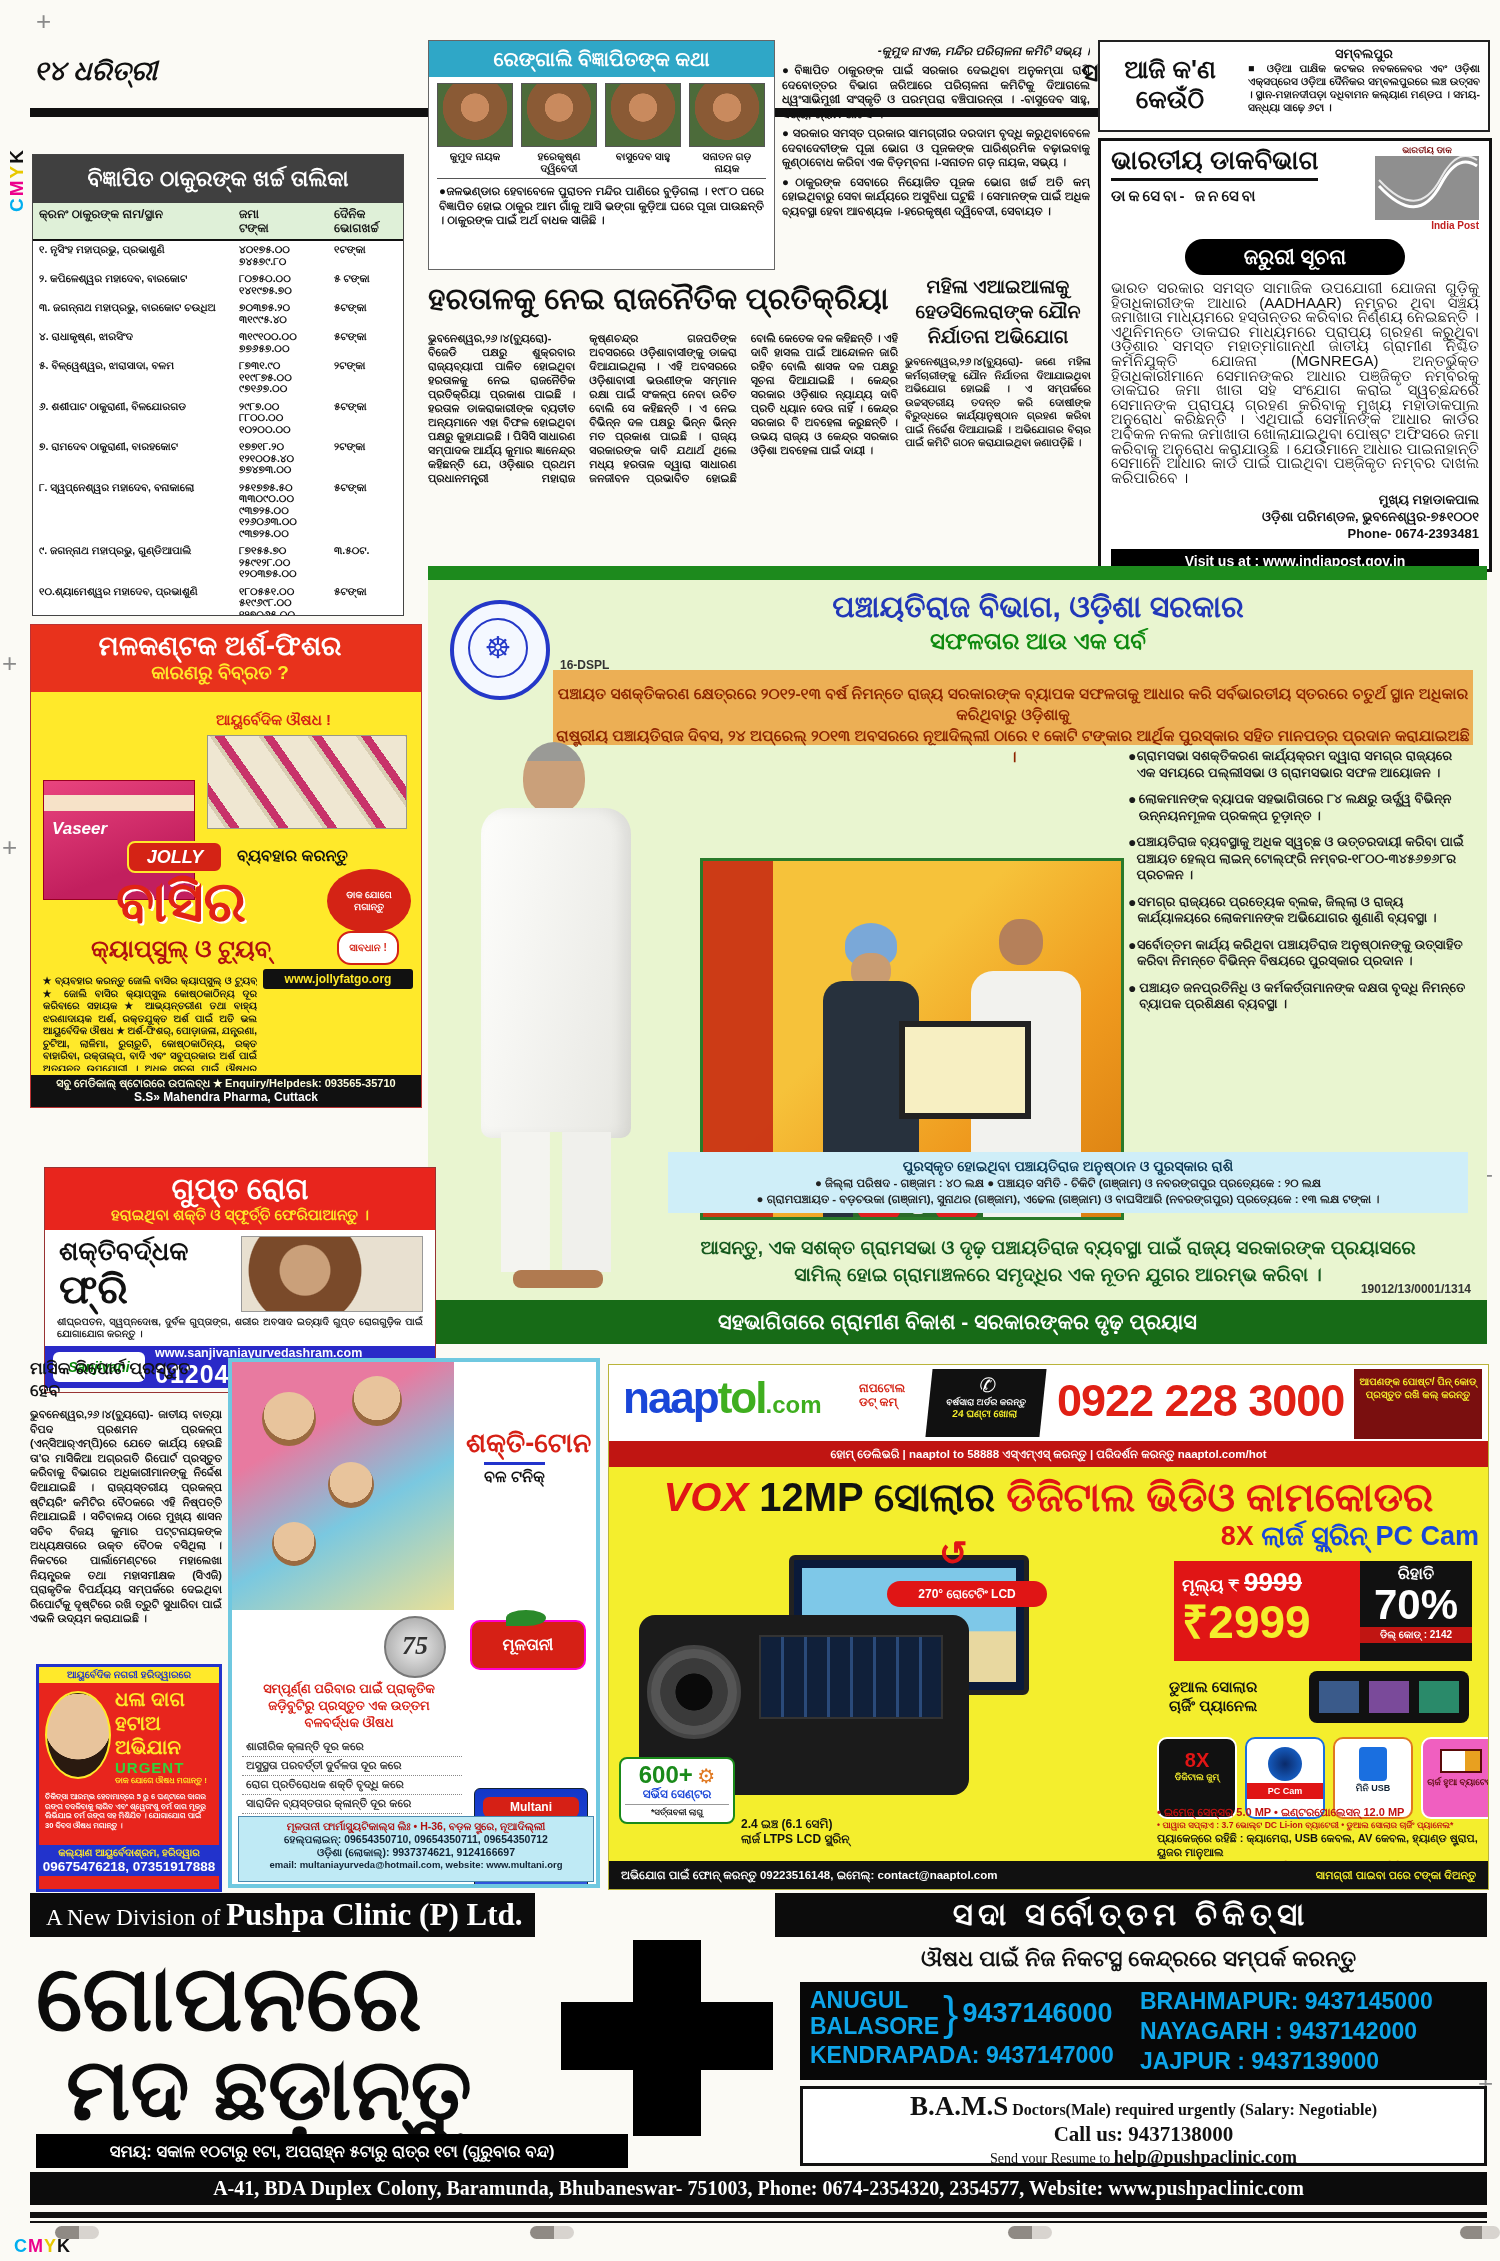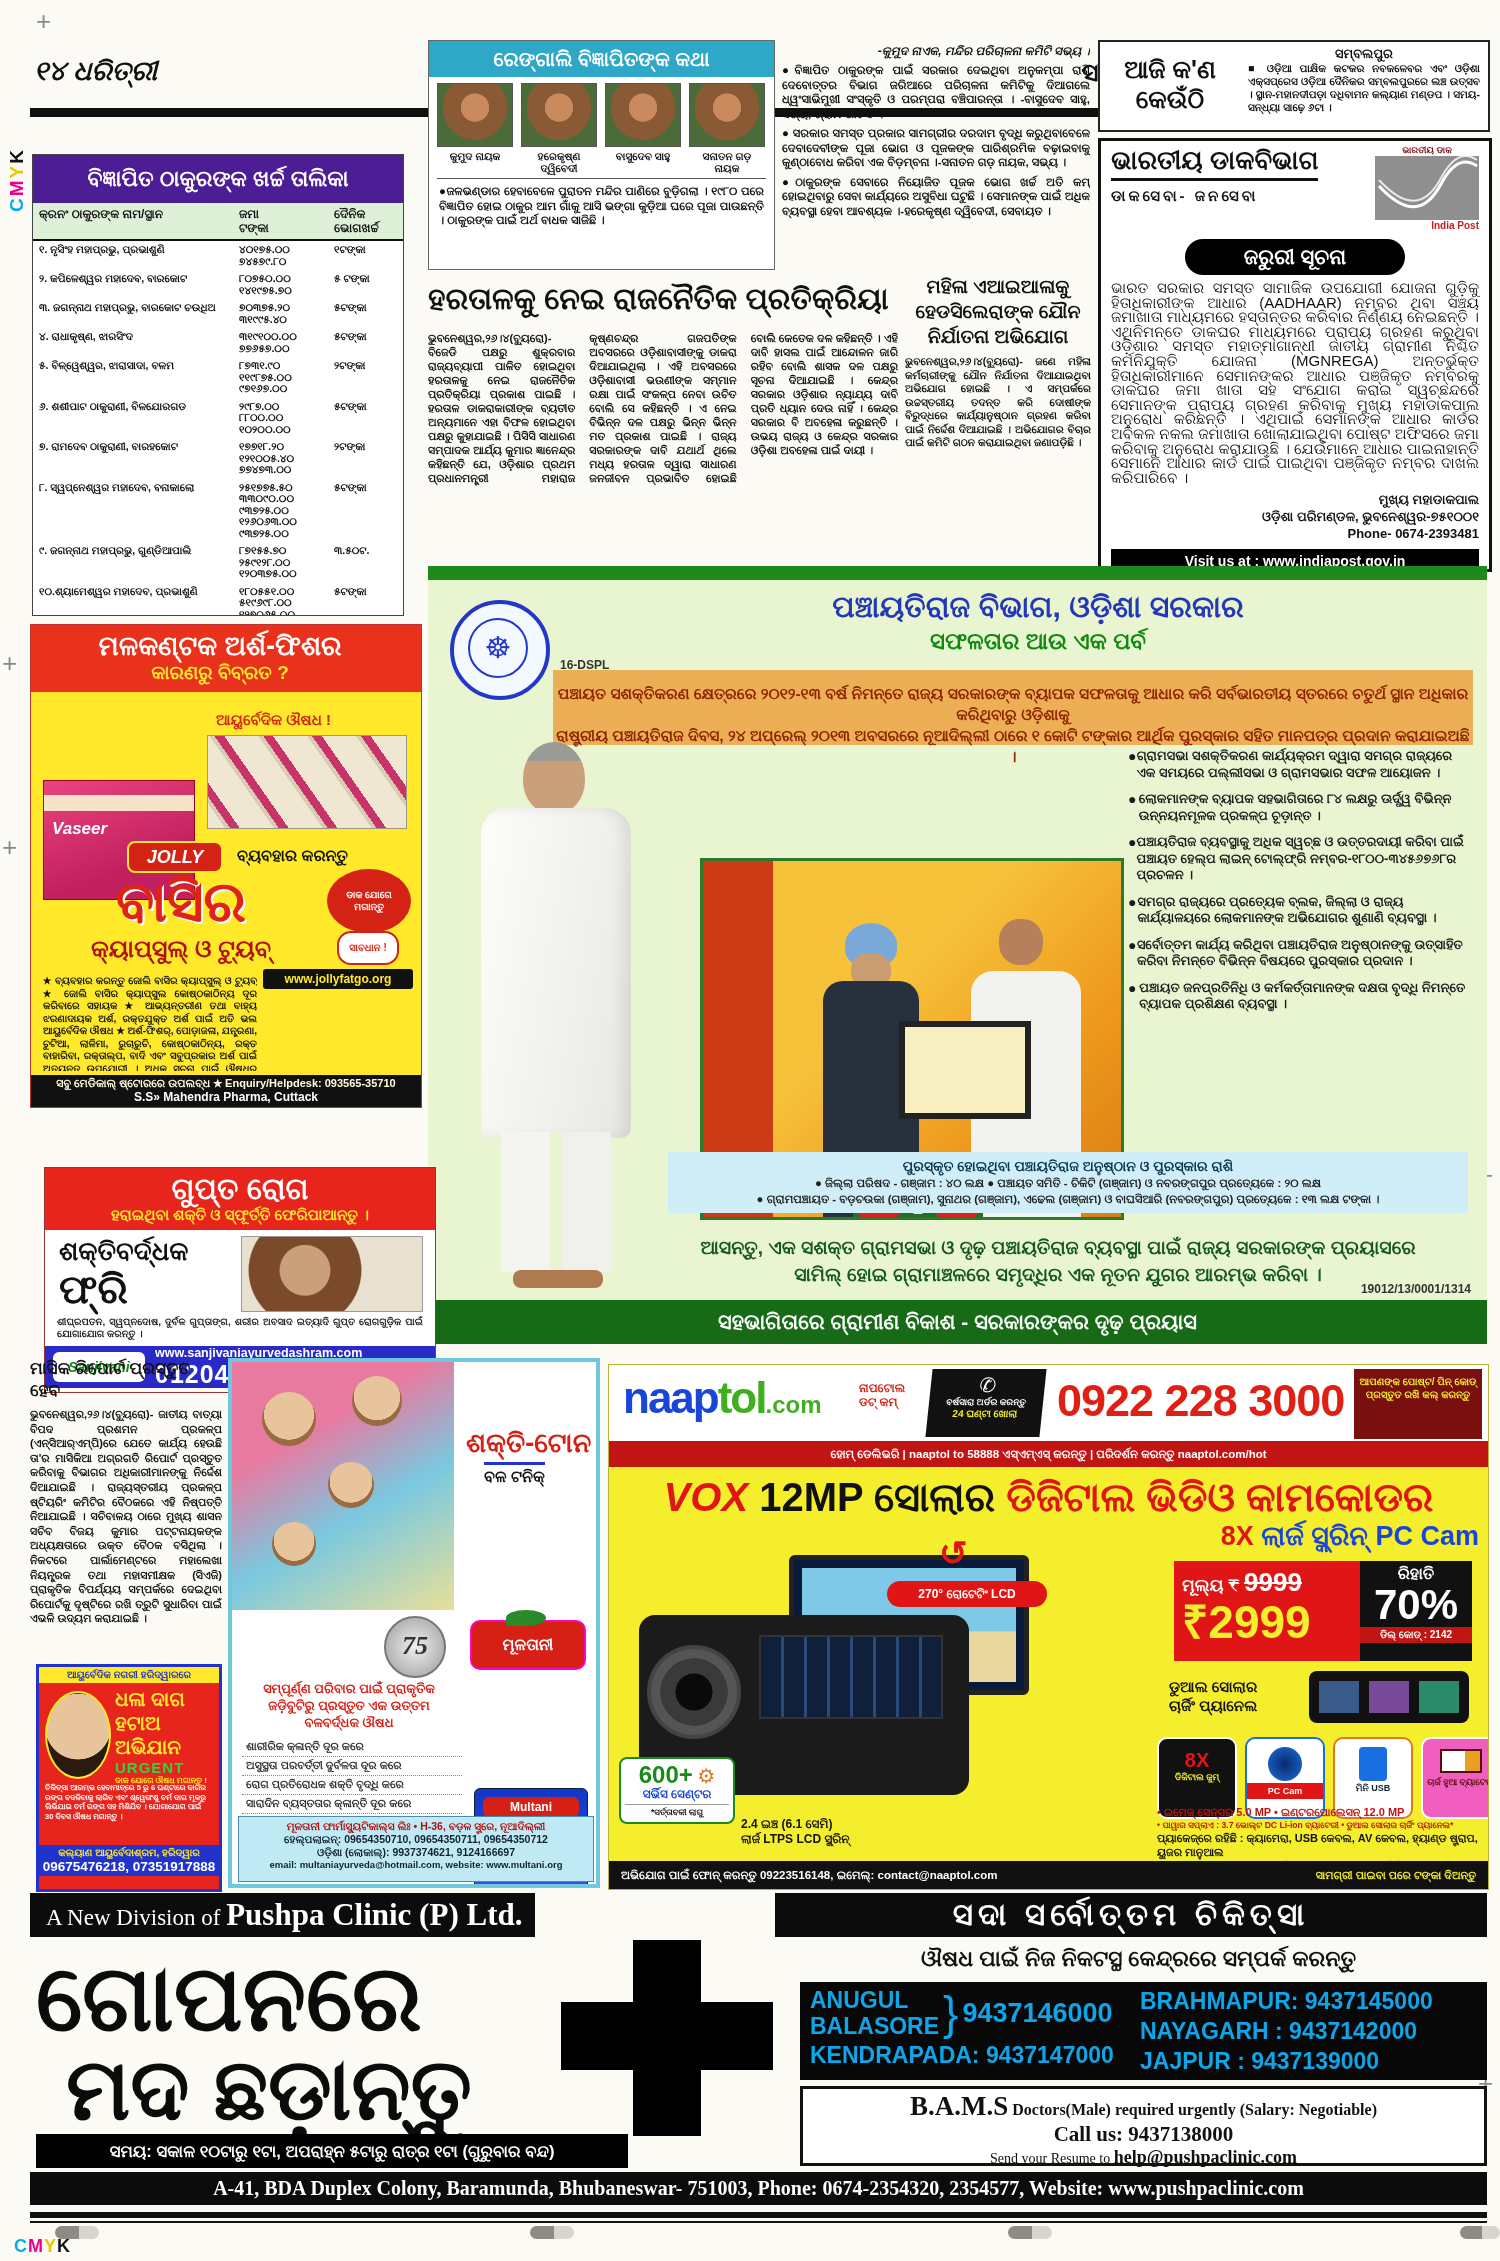--- a/index.html
+++ b/index.html
@@ -10,21 +10,21 @@
   .regmark{color:#8a8a8a;font-size:26px;font-weight:400;}
   
   .edition{font-size:27px;font-weight:900;font-style:italic;}
   .dateline{font-size:25px;font-weight:800;text-align:right;}
   .mastrule{background:#101010;}
   .cmyk-v{writing-mode:vertical-rl;transform:rotate(180deg);font-size:19px;font-weight:900;letter-spacing:2px;}
   .cmyk-h{font-size:18px;font-weight:900;letter-spacing:1px;}
   .cy{color:#00aeef}.mg{color:#ec008c}.yl{color:#e8c800}.bk{color:#111}
   
   #xtable{border:1px solid #444;background:#fff;}
-  #xtable .ttl{background:#4c1d95;color:#fff;font-size:22px;font-weight:800;line-height:48px;}
+  #xtable .ttl{background:#404040;color:#fff;font-size:22px;font-weight:800;line-height:48px;}
   #xtable .heads{display:flex;background:#dff0d8;border-bottom:2px solid #111;font-size:12px;font-weight:800;padding:4px 6px;}
   .xh1{width:200px}.xh2{width:95px}.xh3{width:60px}
   .xrow{display:flex;padding:3px 6px;font-size:10.5px;line-height:11.5px;font-weight:bold;}
   .xc1{width:200px}.xc2{width:95px;white-space:pre-line}.xc3{width:60px}
   
   #rengali{border:1px solid #666;background:#fff;}
   #rengali .hd{background:#2fa7c7;color:#fff;font-size:20px;font-weight:800;line-height:36px;}
   .rphotos{display:flex;gap:8px;padding:6px 8px 0 8px;}
   .rp{width:76px;}
   .rp .ph{height:62px;border:1px solid #555;background:radial-gradient(circle at 50% 38%,#c98a5e 0 26%,#8a5a35 27% 60%,#4c6b3a 61% 100%);}
@@ -557,21 +557,21 @@
     <div class="dh-top">ଆୟୁର୍ବେଦିକ ନଗରୀ ହରିଦ୍ୱାରରେ</div>
     <div style="position:relative;height:162px;">
       <div class="abs dh-face" style="left:6px;top:8px;width:62px;height:84px;"></div>
       <div class="abs" style="left:76px;top:4px;">
         <div class="dh-l">ଧଳା ଦାଗ</div>
         <div class="dh-l">ହଟାଅ</div>
         <div class="dh-l">ଅଭିଯାନ</div>
         <div class="dh-urgent">URGENT</div>
         <div class="dh-note" style="font-size:8px;color:#ffe92a;">ଡାକ ଯୋଗେ ଔଷଧ ମଗାନ୍ତୁ !</div>
       </div>
-      <div class="abs dh-note" style="left:6px;top:100px;width:166px;">ଚିକିତ୍ସା ଆରମ୍ଭ ହେବାମାତ୍ରେ 5 ରୁ 6 ଘଣ୍ଟାରେ ଦାଗର ରଙ୍ଗ ବଦଳିବାକୁ ଲାଗିବ ଏବଂ ଶ୍ୱେତାଂଶୁ ଚର୍ମ ଦାଗ ମୂଳରୁ ଲିଭିଯାଇ ଚର୍ମ ରଙ୍ଗ ସହ ମିଶିଯିବ । ଯୋଗାଯୋଗ ପାଇଁ 30 ଦିବସ ଔଷଧ ମଗାନ୍ତୁ ।</div>
+      <div class="abs dh-note" style="left:6px;top:109px;width:166px;">ଚିକିତ୍ସା ଆରମ୍ଭ ହେବାମାତ୍ରେ 5 ରୁ 6 ଘଣ୍ଟାରେ ଦାଗର ରଙ୍ଗ ବଦଳିବାକୁ ଲାଗିବ ଏବଂ ଶ୍ୱେତାଂଶୁ ଚର୍ମ ଦାଗ ମୂଳରୁ ଲିଭିଯାଇ ଚର୍ମ ରଙ୍ଗ ସହ ମିଶିଯିବ । ଯୋଗାଯୋଗ ପାଇଁ 30 ଦିବସ ଔଷଧ ମଗାନ୍ତୁ ।</div>
     </div>
     <div class="dh-ft">
       <div class="dh-f1">କଲ୍ୟାଣ ଆୟୁର୍ବେଦାଶ୍ରମ, ହରିଦ୍ୱାର</div>
       <div class="dh-f2">09675476218, 07351917888</div>
     </div>
   </div>
 
   <div id="multani" class="abs" style="left:228px;top:1358px;width:364px;height:522px;overflow:hidden;">
     <div class="mu-photo abs" style="left:0;top:0;width:222px;height:248px;">
       <div class="f" style="left:30px;top:30px;width:54px;height:54px;"></div>

